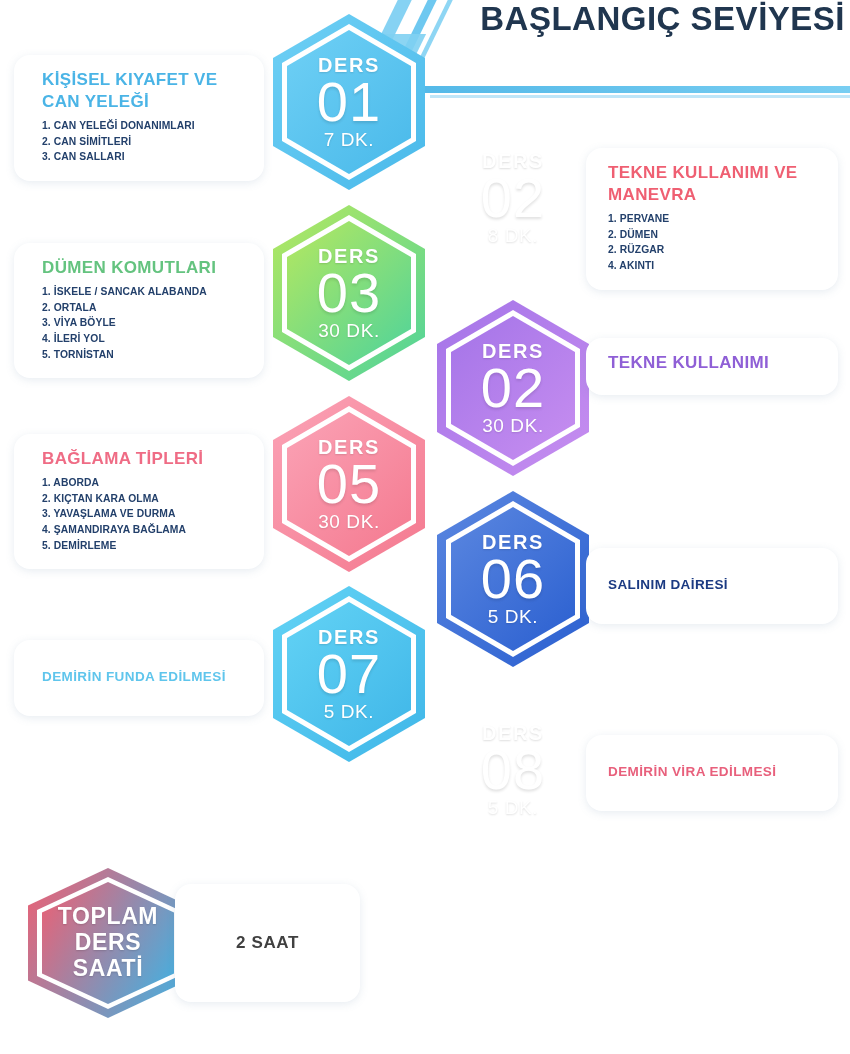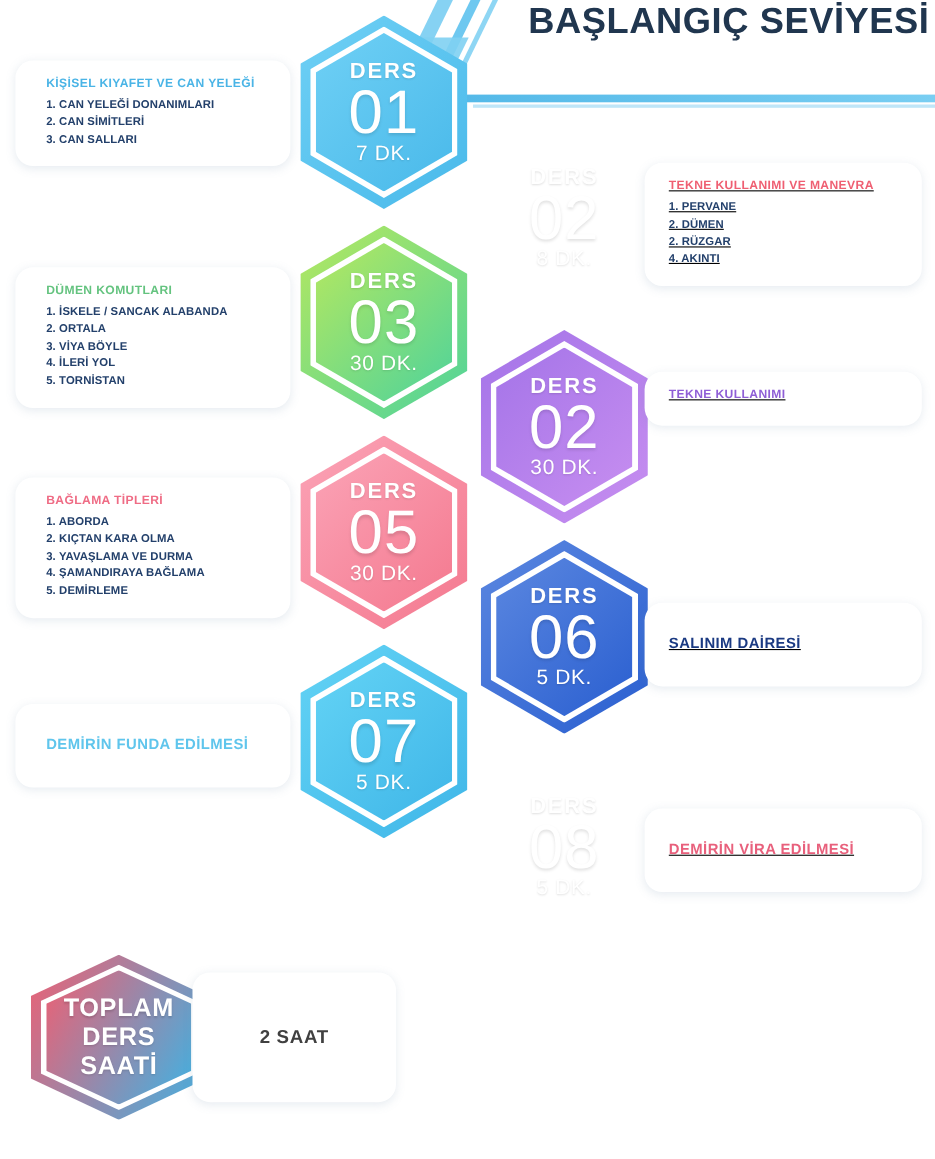--- a/index.html
+++ b/index.html
@@ -50,24 +50,24 @@
 
   
   .panel{
     position:absolute;top:0;
     background:#fff;
     border-radius:16px;
     box-shadow:0 2px 9px rgba(110,140,170,.17);
     box-sizing:border-box;
   }
   .panel.left{left:14px;width:250px;text-align:left;padding:14px 16px 16px 28px;}
-  .panel.right{left:586px;width:252px;text-align:left;padding:14px 22px 16px 22px;text-decoration:underline;}
+  .panel.right{left:586px;width:252px;text-align:left;padding:14px 22px 16px 22px;}
 
   .p-title{
-    font-size:11px;font-weight:700;letter-spacing:.35px;
+    font-size:17px;font-weight:700;letter-spacing:.35px;
     line-height:1.3;margin-bottom:5px;text-transform:uppercase;
   }
   .p-list{list-style:none;margin:0;padding:0;}
   .p-list li{
     font-size:10.3px;font-weight:700;color:#23406b;letter-spacing:.1px;
     line-height:1.52;white-space:nowrap;
   }
   .p-solo{
     font-size:13.5px;font-weight:700;letter-spacing:.4px;line-height:1.3;
   }

